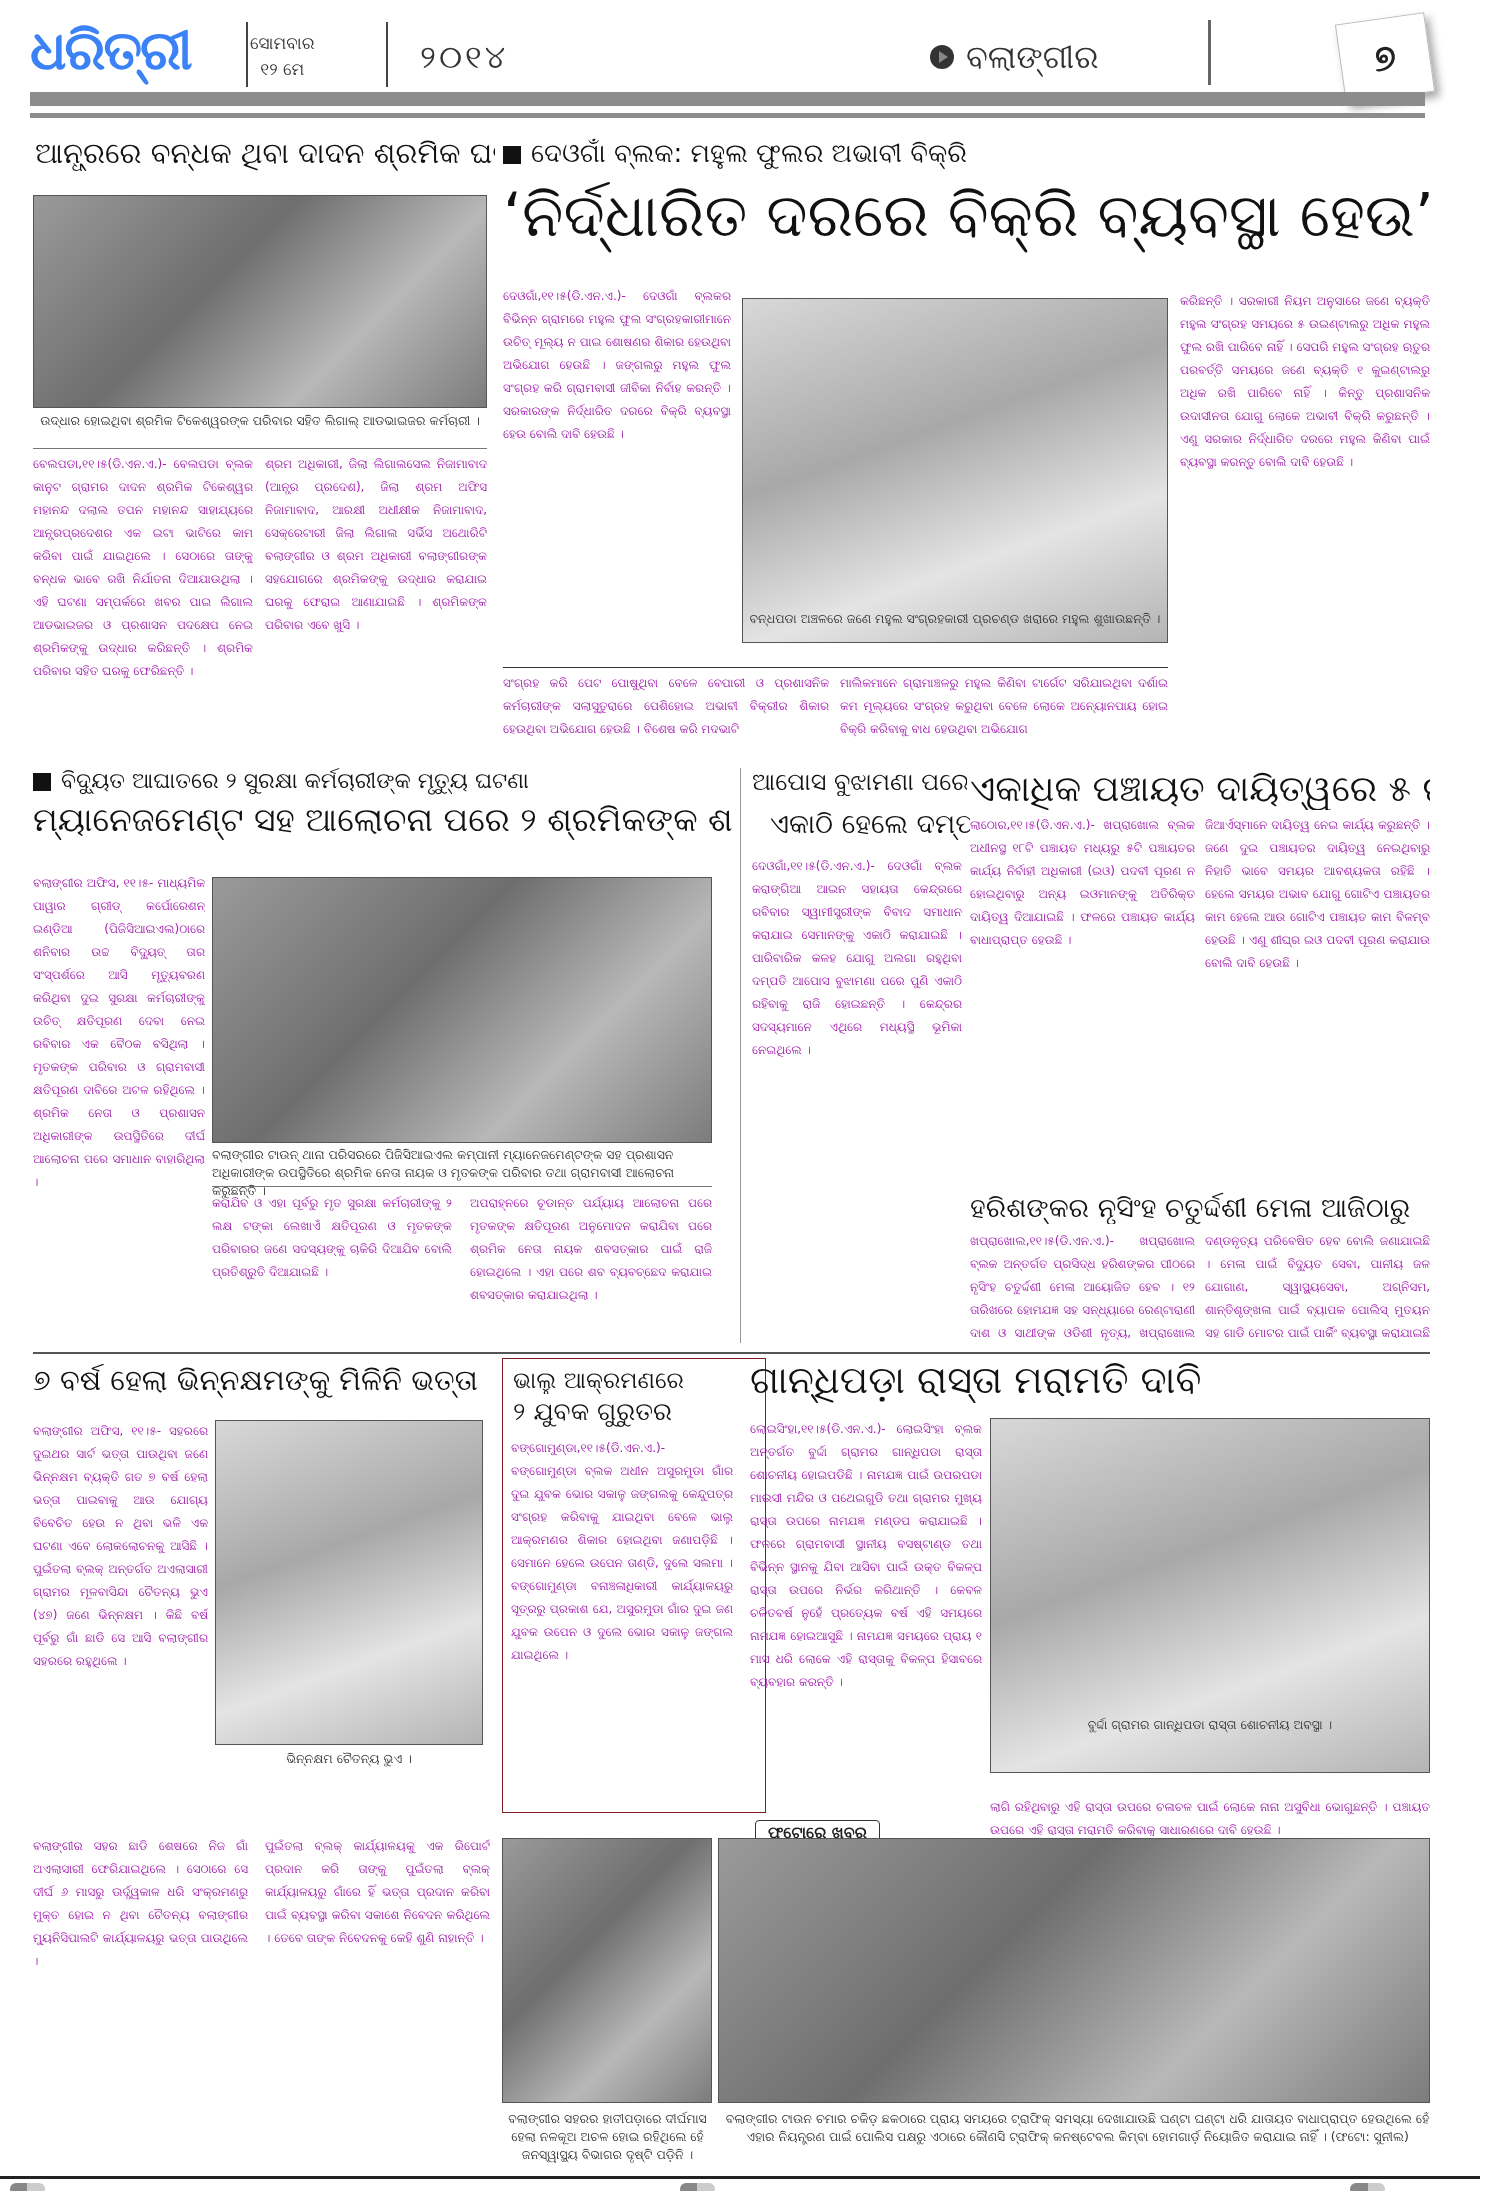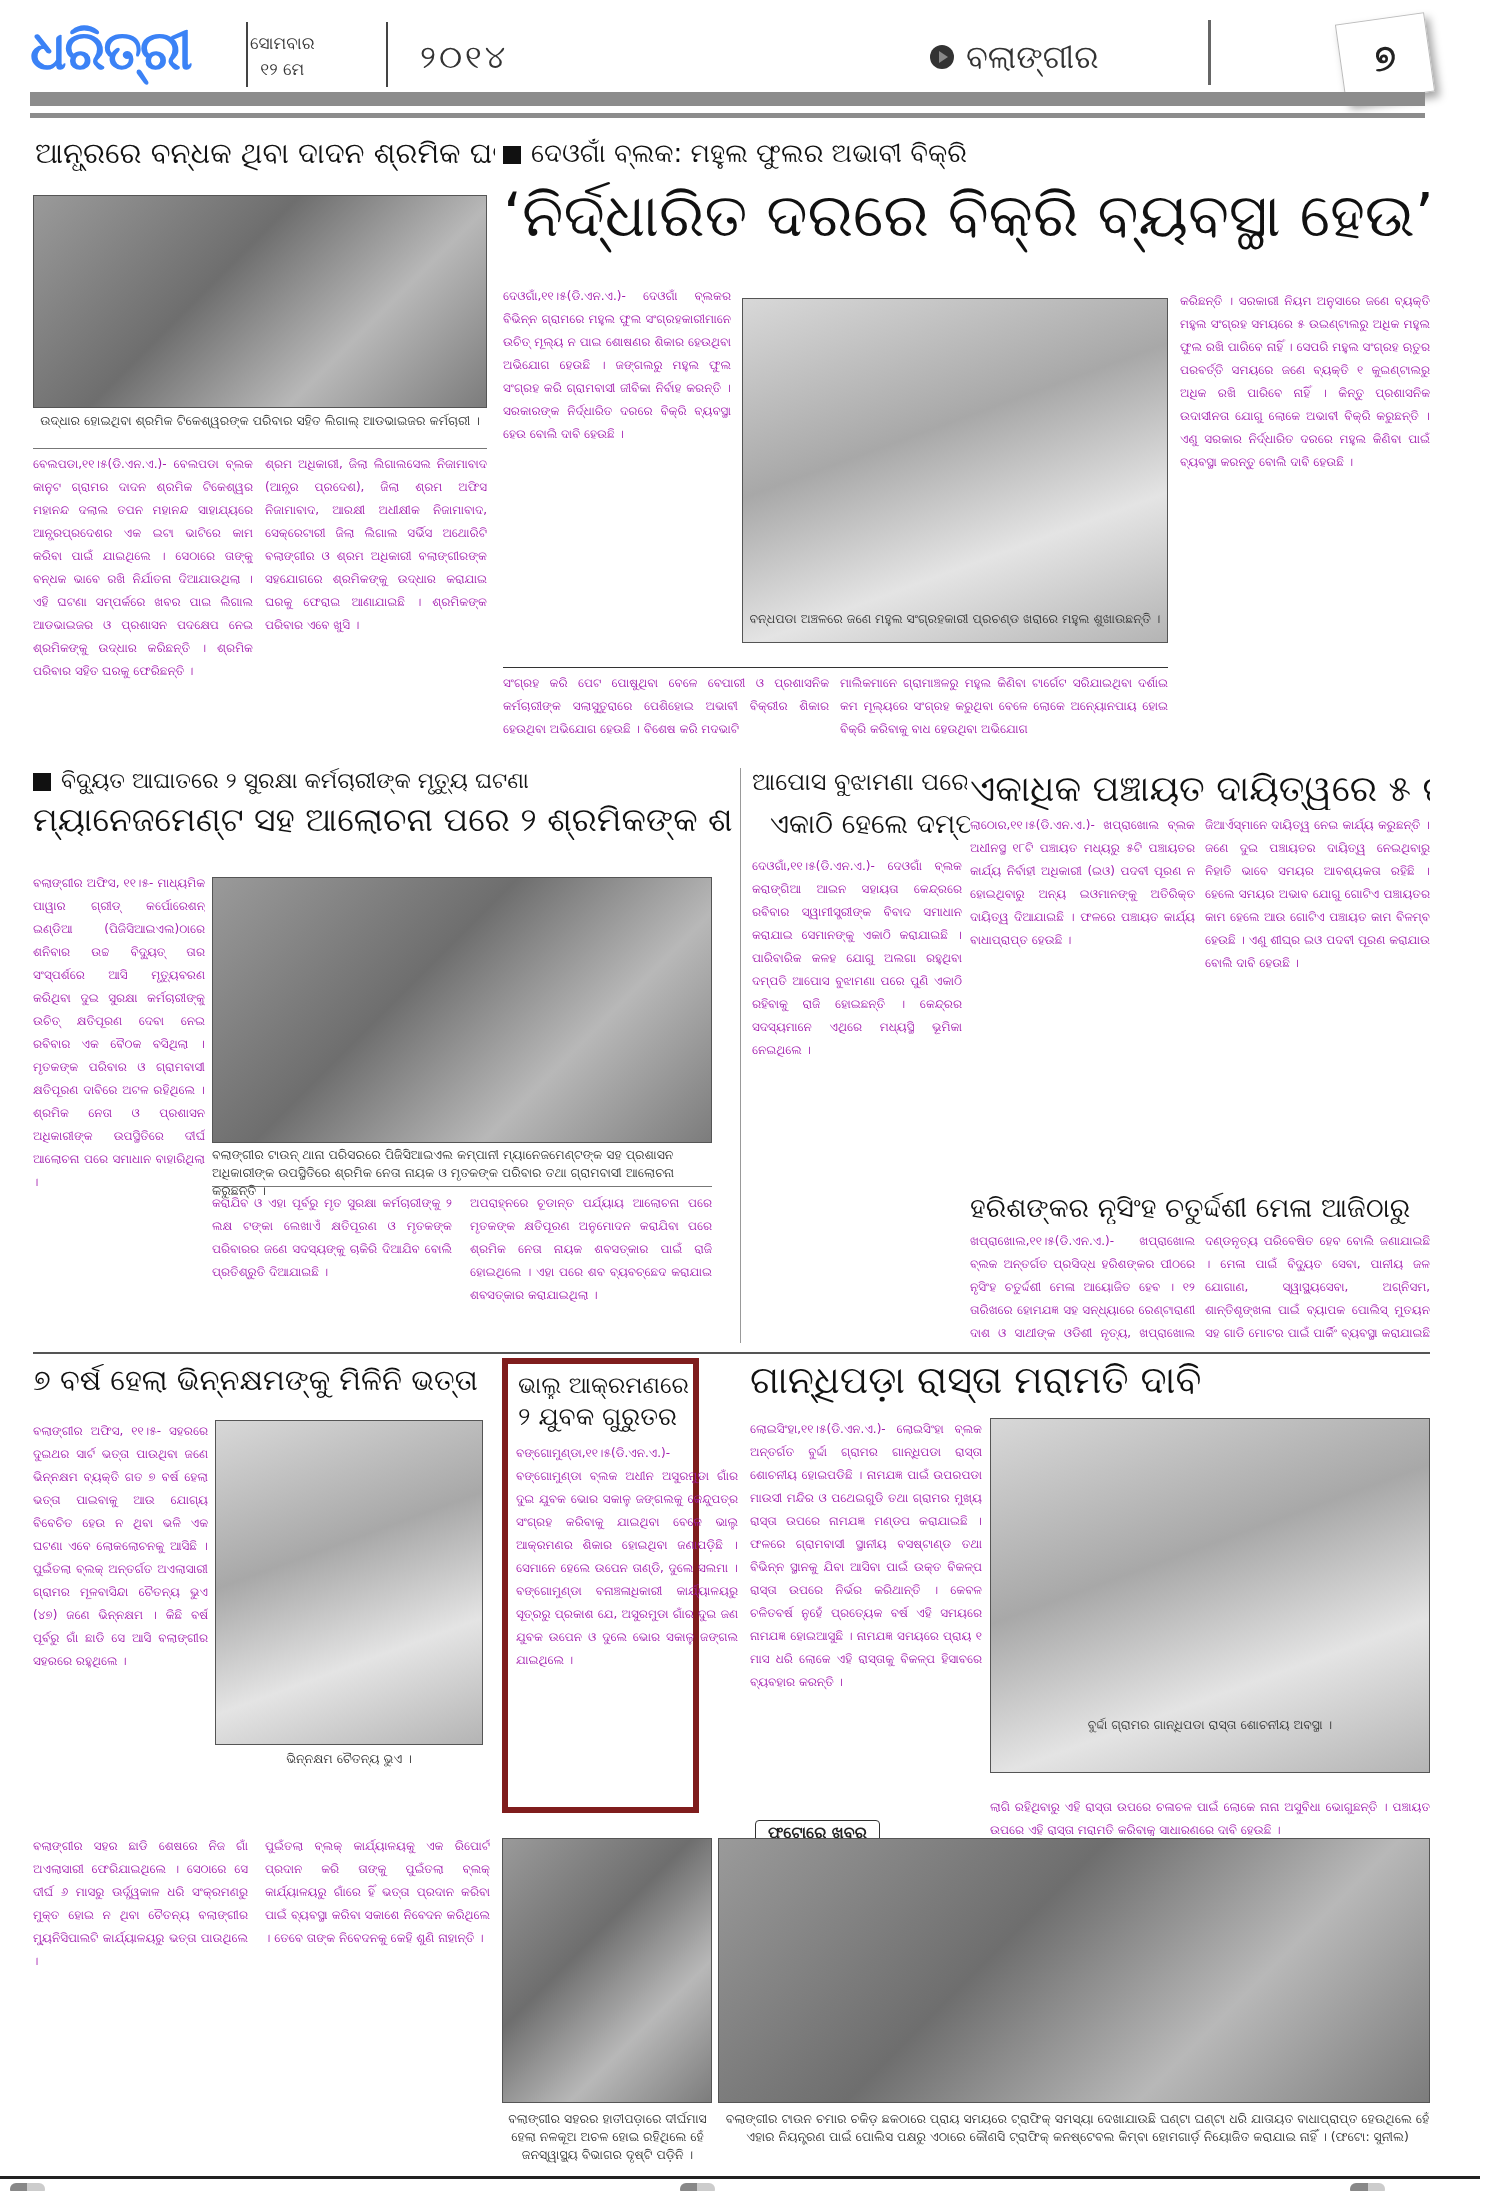--- a/index.html
+++ b/index.html
@@ -91,21 +91,21 @@
 
 <div class="rule" style="left:33px;top:1352px;width:1397px;background:#555;height:2px"></div>
 
 <div class="abs hl" style="left:33px;top:1363px;width:465px;font-size:29px">୭ ବର୍ଷ ହେଲା ଭିନ୍ନକ୍ଷମଙ୍କୁ ମିଳିନି ଭତ୍ତା</div>
 <div class="abs body" style="left:33px;top:1420px;width:175px;height:410px">ବଲାଙ୍ଗୀର ଅଫିସ, ୧୧।୫- ସହରରେ ଦୁଇଥର ସାର୍ଟ ଭତ୍ତା ପାଉଥିବା ଜଣେ ଭିନ୍ନକ୍ଷମ ବ୍ୟକ୍ତି ଗତ ୭ ବର୍ଷ ହେଲା ଭତ୍ତା ପାଇବାକୁ ଆଉ ଯୋଗ୍ୟ ବିବେଚିତ ହେଉ ନ ଥିବା ଭଳି ଏକ ଘଟଣା ଏବେ ଲୋକଲୋଚନକୁ ଆସିଛି । ପୁଇଁତଲା ବ୍ଲକ୍ ଅନ୍ତର୍ଗତ ଅଏଲାସାରୀ ଗ୍ରାମର ମୂଳବାସିନ୍ଦା ଚୈତନ୍ୟ ଭୁଏ (୪୭) ଜଣେ ଭିନ୍ନକ୍ଷମ । କିଛି ବର୍ଷ ପୂର୍ବରୁ ଗାଁ ଛାଡି ସେ ଆସି ବଲାଙ୍ଗୀର ସହରରେ ରହୁଥିଲେ ।</div>
 <div class="abs photo light" style="left:215px;top:1420px;width:268px;height:325px"></div>
 <div class="abs caption" style="left:215px;top:1750px;width:268px">ଭିନ୍ନକ୍ଷମ ଚୈତନ୍ୟ ଭୁଏ ।</div>
 <div class="abs body" style="left:33px;top:1835px;width:215px;height:330px">ବଲାଙ୍ଗୀର ସହର ଛାଡି ଶେଷରେ ନିଜ ଗାଁ ଅଏଲାସାରୀ ଫେରିଯାଇଥିଲେ । ସେଠାରେ ସେ ଦୀର୍ଘ ୬ ମାସରୁ ଊର୍ଦ୍ଧ୍ୱକାଳ ଧରି ସଂକ୍ରମଣରୁ ମୁକ୍ତ ହୋଇ ନ ଥିବା ଚୈତନ୍ୟ ବଲାଙ୍ଗୀର ମ୍ୟୁନିସିପାଲଟି କାର୍ଯ୍ୟାଳୟରୁ ଭତ୍ତା ପାଉଥିଲେ ।</div>
 <div class="abs body" style="left:265px;top:1835px;width:225px;height:330px">ପୁଇଁତଲା ବ୍ଲକ୍ କାର୍ଯ୍ୟାଳୟକୁ ଏକ ରିପୋର୍ଟ ପ୍ରଦାନ କରି ତାଙ୍କୁ ପୁଇଁତଲା ବ୍ଲକ୍ କାର୍ଯ୍ୟାଳୟରୁ ଗାଁରେ ହିଁ ଭତ୍ତା ପ୍ରଦାନ କରିବା ପାଇଁ ବ୍ୟବସ୍ଥା କରିବା ସକାଶେ ନିବେଦନ କରିଥିଲେ । ତେବେ ତାଙ୍କ ନିବେଦନକୁ କେହି ଶୁଣି ନାହାନ୍ତି ।</div>
 
-<div class="abs" style="left:502px;top:1358px;width:197px;height:455px;border:6px solid #7f1d1d">
+<div class="abs" style="left:502px;top:1358px;width:264px;height:455px;border:1px solid #7f1d1d">
   <div class="hl" style="position:absolute;left:10px;top:8px;font-size:23px;font-weight:normal">ଭାଲୁ ଆକ୍ରମଣରେ</div>
   <div class="hl" style="position:absolute;left:10px;top:38px;font-size:25px">୨ ଯୁବକ ଗୁରୁତର</div>
   <div class="body" style="position:absolute;left:8px;top:78px;width:222px;height:370px">ବଙ୍ଗୋମୁଣ୍ଡା,୧୧।୫(ଡି.ଏନ.ଏ.)- ବଙ୍ଗୋମୁଣ୍ଡା ବ୍ଲକ ଅଧୀନ ଅସୁରମୁଡା ଗାଁର ଦୁଇ ଯୁବକ ଭୋର ସକାଳୁ ଜଙ୍ଗଲକୁ କେନ୍ଦୁପତ୍ର ସଂଗ୍ରହ କରିବାକୁ ଯାଇଥିବା ବେଳେ ଭାଲୁ ଆକ୍ରମଣର ଶିକାର ହୋଇଥିବା ଜଣାପଡ଼ିଛି । ସେମାନେ ହେଲେ ଉପେନ ତାଣ୍ଡି, ଦୁଲେ ସଲମା । ବଙ୍ଗୋମୁଣ୍ଡା ବନାଞ୍ଚଳାଧିକାରୀ କାର୍ଯ୍ୟାଳୟରୁ ସୂତ୍ରରୁ ପ୍ରକାଶ ଯେ, ଅସୁରମୁଡା ଗାଁର ଦୁଇ ଜଣ ଯୁବକ ଉପେନ ଓ ଦୁଲେ ଭୋର ସକାଳୁ ଜଙ୍ଗଲ ଯାଇଥିଲେ ।</div>
 </div>
 
 <div class="abs hl" style="left:750px;top:1358px;width:680px;font-size:38px">ଗାନ୍ଧିପଡ଼ା ରାସ୍ତା ମରାମତି ଦାବି</div>
 <div class="abs body" style="left:750px;top:1418px;width:232px;height:400px">ଲୋଇସିଂହା,୧୧।୫(ଡି.ଏନ.ଏ.)- ଲୋଇସିଂହା ବ୍ଲକ ଅନ୍ତର୍ଗତ ବୁର୍ଦ୍ଦା ଗ୍ରାମର ଗାନ୍ଧିପଡା ରାସ୍ତା ଶୋଚନୀୟ ହୋଇପଡିଛି । ନାମଯଜ୍ଞ ପାଇଁ ଉପରପଡା ମାଉସୀ ମନ୍ଦିର ଓ ପଥେଇଗୁଡି ତଥା ଗ୍ରାମର ମୁଖ୍ୟ ରାସ୍ତା ଉପରେ ନାମଯଜ୍ଞ ମଣ୍ଡପ କରାଯାଇଛି । ଫଳରେ ଗ୍ରାମବାସୀ ସ୍ଥାନୀୟ ବସଷ୍ଟାଣ୍ଡ ତଥା ବିଭିନ୍ନ ସ୍ଥାନକୁ ଯିବା ଆସିବା ପାଇଁ ଉକ୍ତ ବିକଳ୍ପ ରାସ୍ତା ଉପରେ ନିର୍ଭର କରିଥାନ୍ତି । କେବଳ ଚଳିତବର୍ଷ ନୁହେଁ ପ୍ରତ୍ୟେକ ବର୍ଷ ଏହି ସମୟରେ ନାମଯଜ୍ଞ ହୋଇଆସୁଛି । ନାମଯଜ୍ଞ ସମୟରେ ପ୍ରାୟ ୧ ମାସ ଧରି ଲୋକେ ଏହି ରାସ୍ତାକୁ ବିକଳ୍ପ ହିସାବରେ ବ୍ୟବହାର କରନ୍ତି ।</div>
 <div class="abs photo light" style="left:990px;top:1418px;width:440px;height:355px"></div>
 <div class="abs caption" style="left:990px;top:1716px;width:440px">ବୁର୍ଦ୍ଦା ଗ୍ରାମର ଗାନ୍ଧିପଡା ରାସ୍ତା ଶୋଚନୀୟ ଅବସ୍ଥା ।</div>
 <div class="abs body" style="left:990px;top:1796px;width:440px;height:40px">ଲାଗି ରହିଥିବାରୁ ଏହି ରାସ୍ତା ଉପରେ ଚଳାଚଳ ପାଇଁ ଲୋକେ ନାନା ଅସୁବିଧା ଭୋଗୁଛନ୍ତି । ପଞ୍ଚାୟତ ଉପରେ ଏହି ରାସ୍ତା ମରାମତି କରିବାକୁ ସାଧାରଣରେ ଦାବି ହେଉଛି ।</div>

